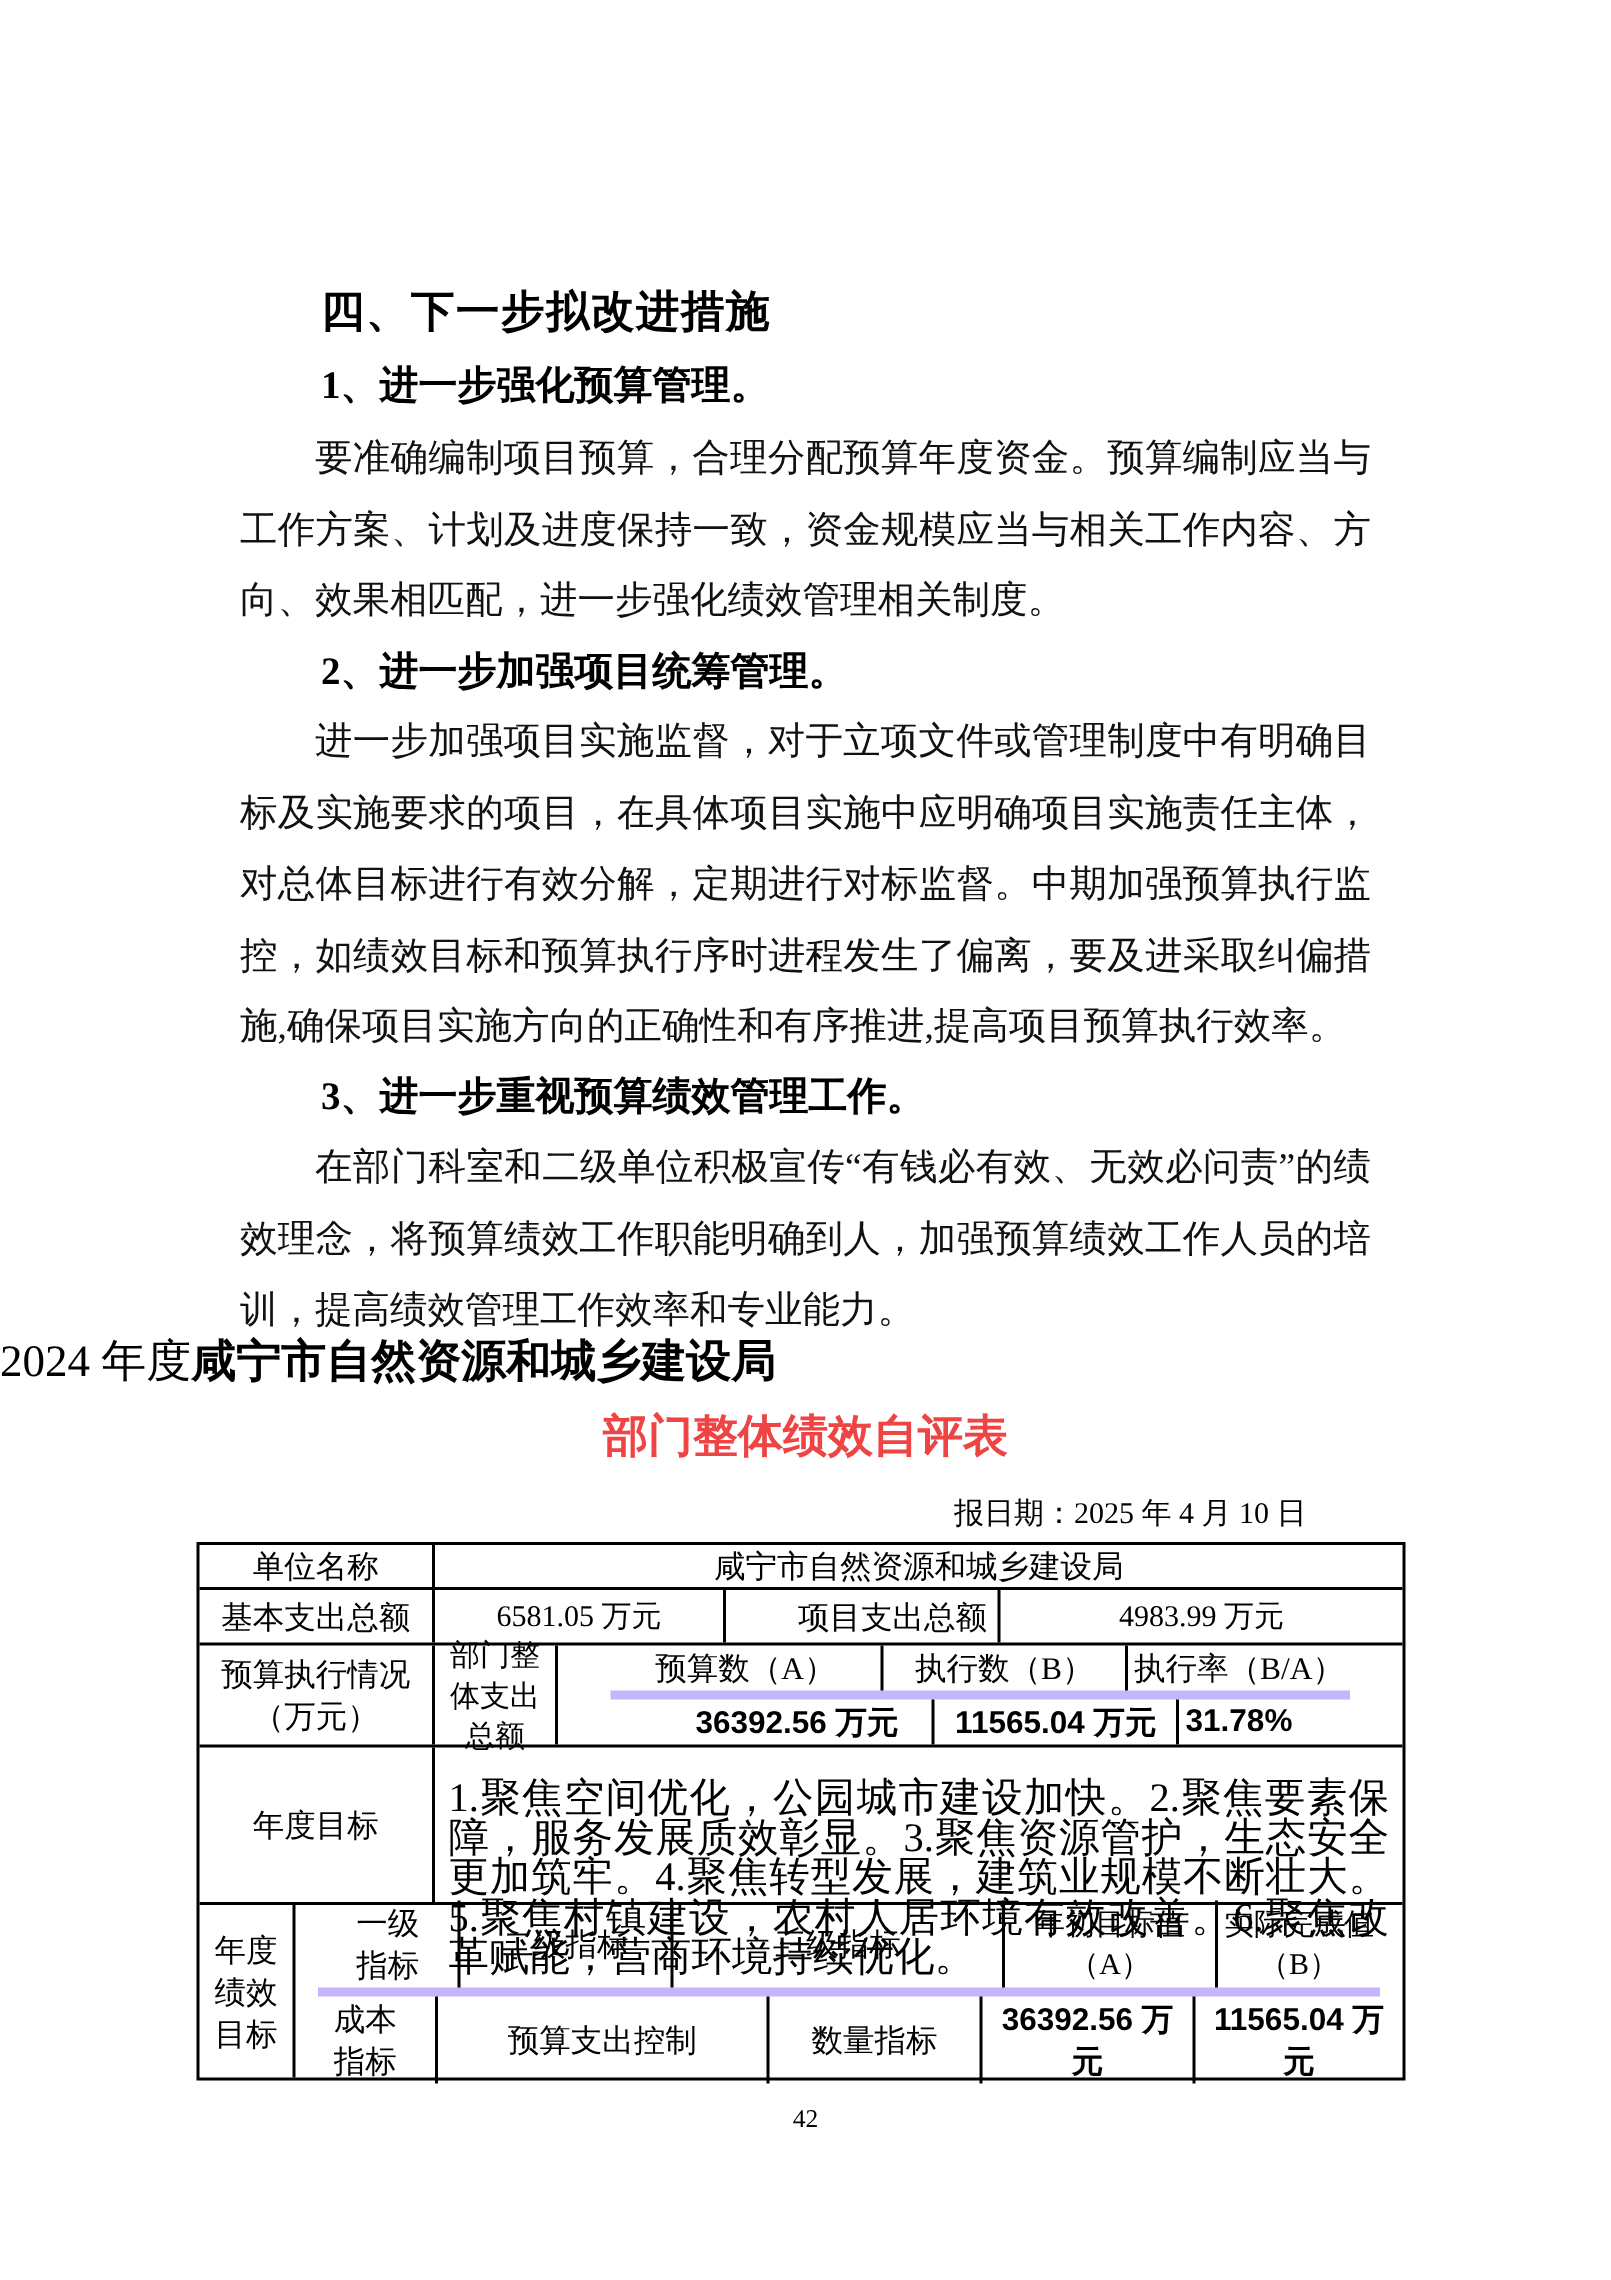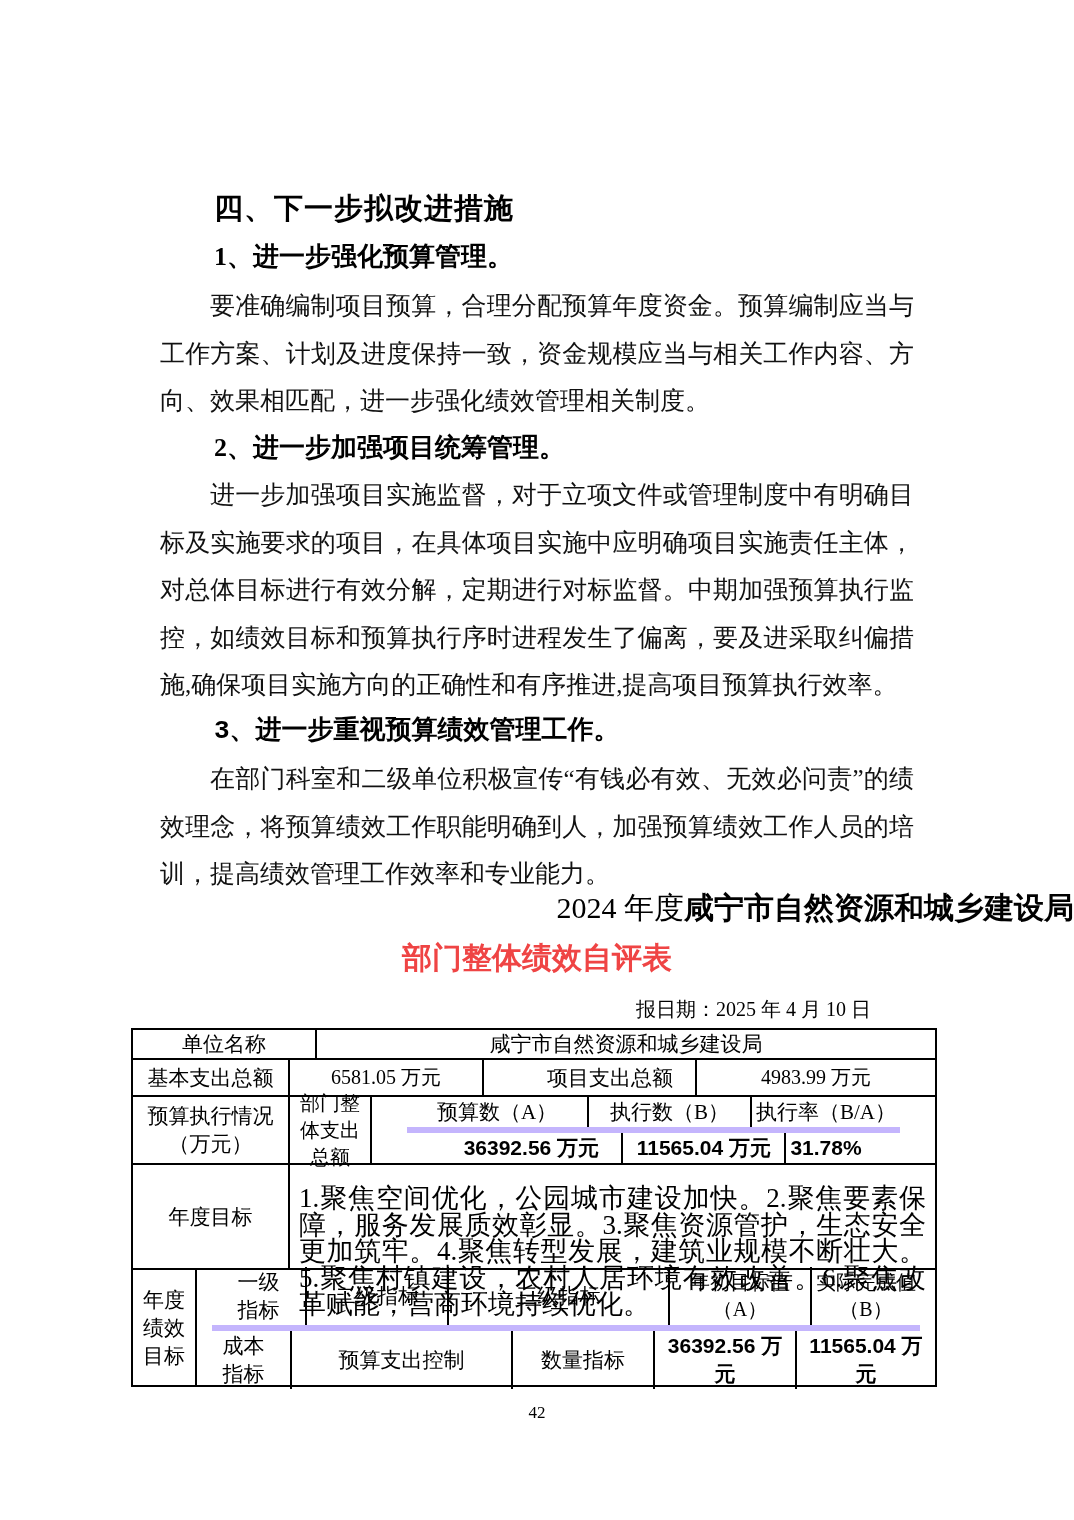--- a/index.html
+++ b/index.html
@@ -19,21 +19,21 @@
   .h-main {
     position:absolute; left:214px; font-size:29px; line-height:48px;
     font-weight:bold; letter-spacing:1px;
     font-family:"Liberation Sans","DejaVu Sans",sans-serif; color:#000;
   }
   .h-sub {
     position:absolute; left:214px; font-size:26px; line-height:48px;
     font-weight:bold; color:#000;
   }
   .title-line1 {
-    position:absolute; left:0; width:100%; text-align:right;
+    position:absolute; left:0; width:100%; text-align:left;
     font-size:30px; line-height:44px; color:#000;
   }
   .title-year { font-weight:normal; }
   .title-org { font-weight:bold; font-family:"Liberation Sans","DejaVu Sans",sans-serif; }
   .title-line2 {
     position:absolute; left:0; width:100%; text-align:center;
     font-size:30px; line-height:44px; font-weight:bold;
     font-family:"Liberation Sans","DejaVu Sans",sans-serif; color:#ef4444;
   }
   .meta {
@@ -77,41 +77,41 @@
 
 
   <div class="h-main" style="top:184px;">四、下一步拟改进措施</div>
 
   <div class="h-sub" style="top:233px;">1、进一步强化预算管理。</div>
   <div class="para indent" style="top:282px;">要准确编制项目预算，合理分配预算年度资金。预算编制应当与工作方案、计划及进度保持一致，资金规模应当与相关工作内容、方向、效果相匹配，进一步强化绩效管理相关制度。</div>
 
   <div class="h-sub" style="top:424px;">2、进一步加强项目统筹管理。</div>
   <div class="para indent" style="top:471px;">进一步加强项目实施监督，对于立项文件或管理制度中有明确目标及实施要求的项目，在具体项目实施中应明确项目实施责任主体，对总体目标进行有效分解，定期进行对标监督。中期加强预算执行监控，如绩效目标和预算执行序时进程发生了偏离，要及进采取纠偏措施,确保项目实施方向的正确性和有序推进,提高项目预算执行效率。</div>
 
-  <div class="h-sub" style="top:707px;font-family:Liberation Mono, monospace;">3、进一步重视预算绩效管理工作。</div>
+  <div class="h-sub" style="top:707px;">3、进一步重视预算绩效管理工作。</div>
   <div class="para indent" style="top:755px;">在部门科室和二级单位积极宣传“有钱必有效、无效必问责”的绩效理念，将预算绩效工作职能明确到人，加强预算绩效工作人员的培训，提高绩效管理工作效率和专业能力。</div>
 
   <div class="title-line1" style="top:886px;"><span class="title-year">2024 年度</span><span class="title-org">咸宁市自然资源和城乡建设局</span></div>
   <div class="title-line2" style="top:936px;">部门整体绩效自评表</div>
 
   <div class="meta">
     <span class="meta-date">报日期：2025 年 4 月 10 日</span>
   </div>
 
   <div class="tbl">
 
     <div class="trow" style="height:30px;">
-      <div class="cell" style="width:184px;">单位名称</div>
+      <div class="cell" style="width:157px;">单位名称</div>
       <div class="cell" style="flex:1;">咸宁市自然资源和城乡建设局</div>
     </div>
 
     <div class="trow" style="height:37px;">
       <div class="cell" style="width:157px;">基本支出总额</div>
       <div class="cell small-serif" style="width:194px;">6581.05 万元</div>
-      <div class="cell" style="width:213px;padding-left:45px;">项目支出总额</div>
+      <div class="cell" style="width:183px;padding-left:45px;">项目支出总额</div>
       <div class="cell small-serif" style="flex:1;">4983.99 万元</div>
     </div>
 
     <div class="trow" style="height:68px;">
       <div class="cell pre" style="width:157px;">预算执行情况
 （万元）</div>
       <div class="cell pre small-serif" style="width:82px;">部门整
 体支出
 总额</div>
       <div class="cell vgroup" style="flex:1;">

